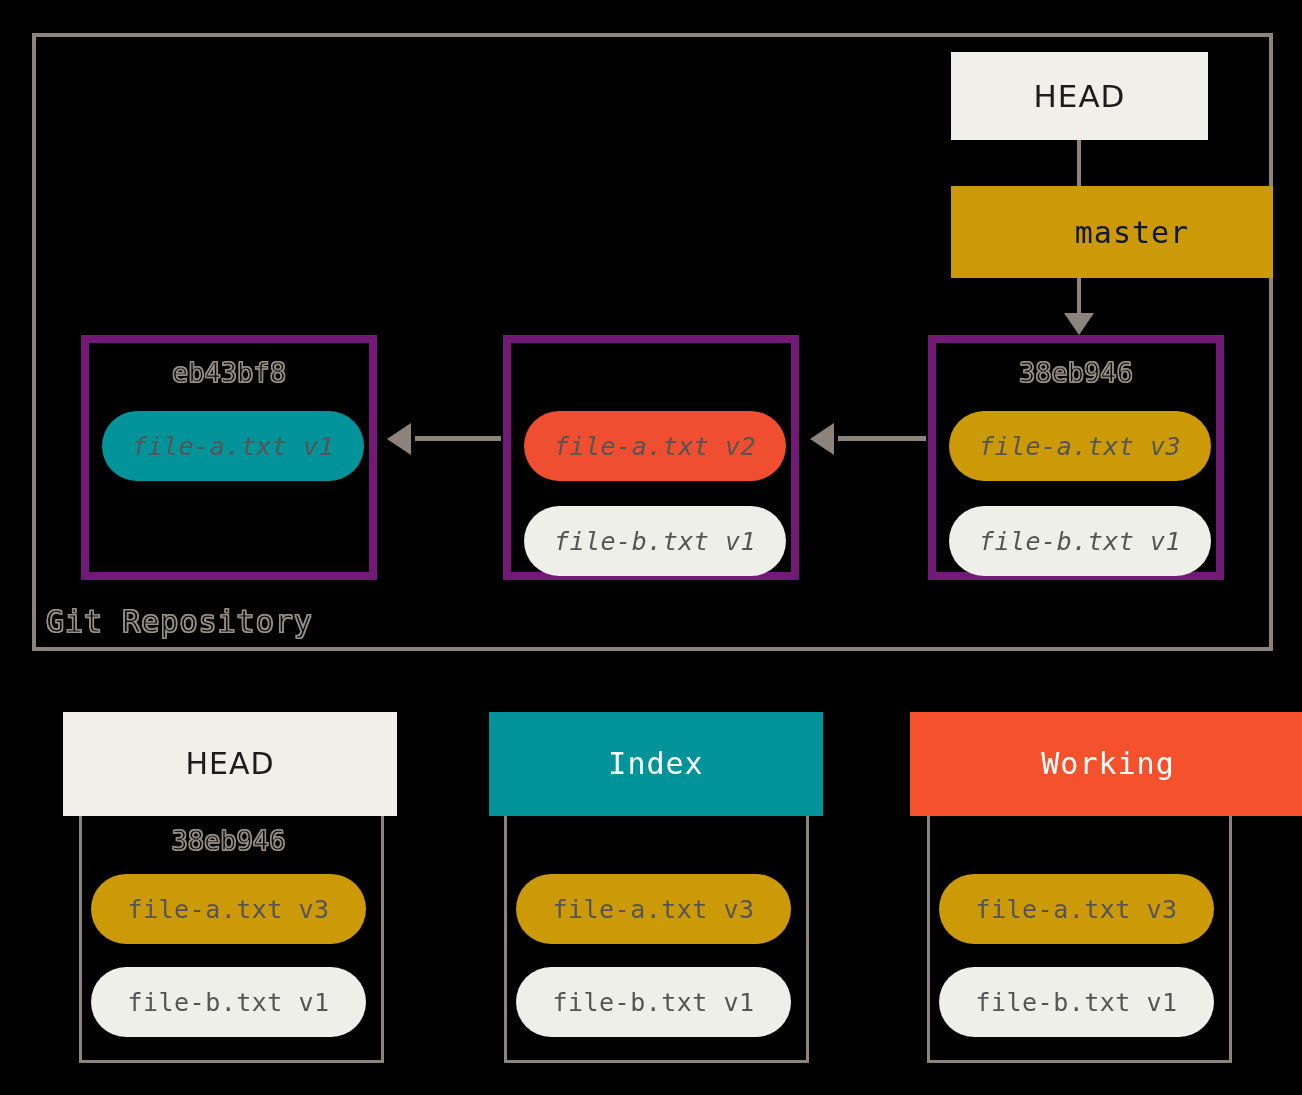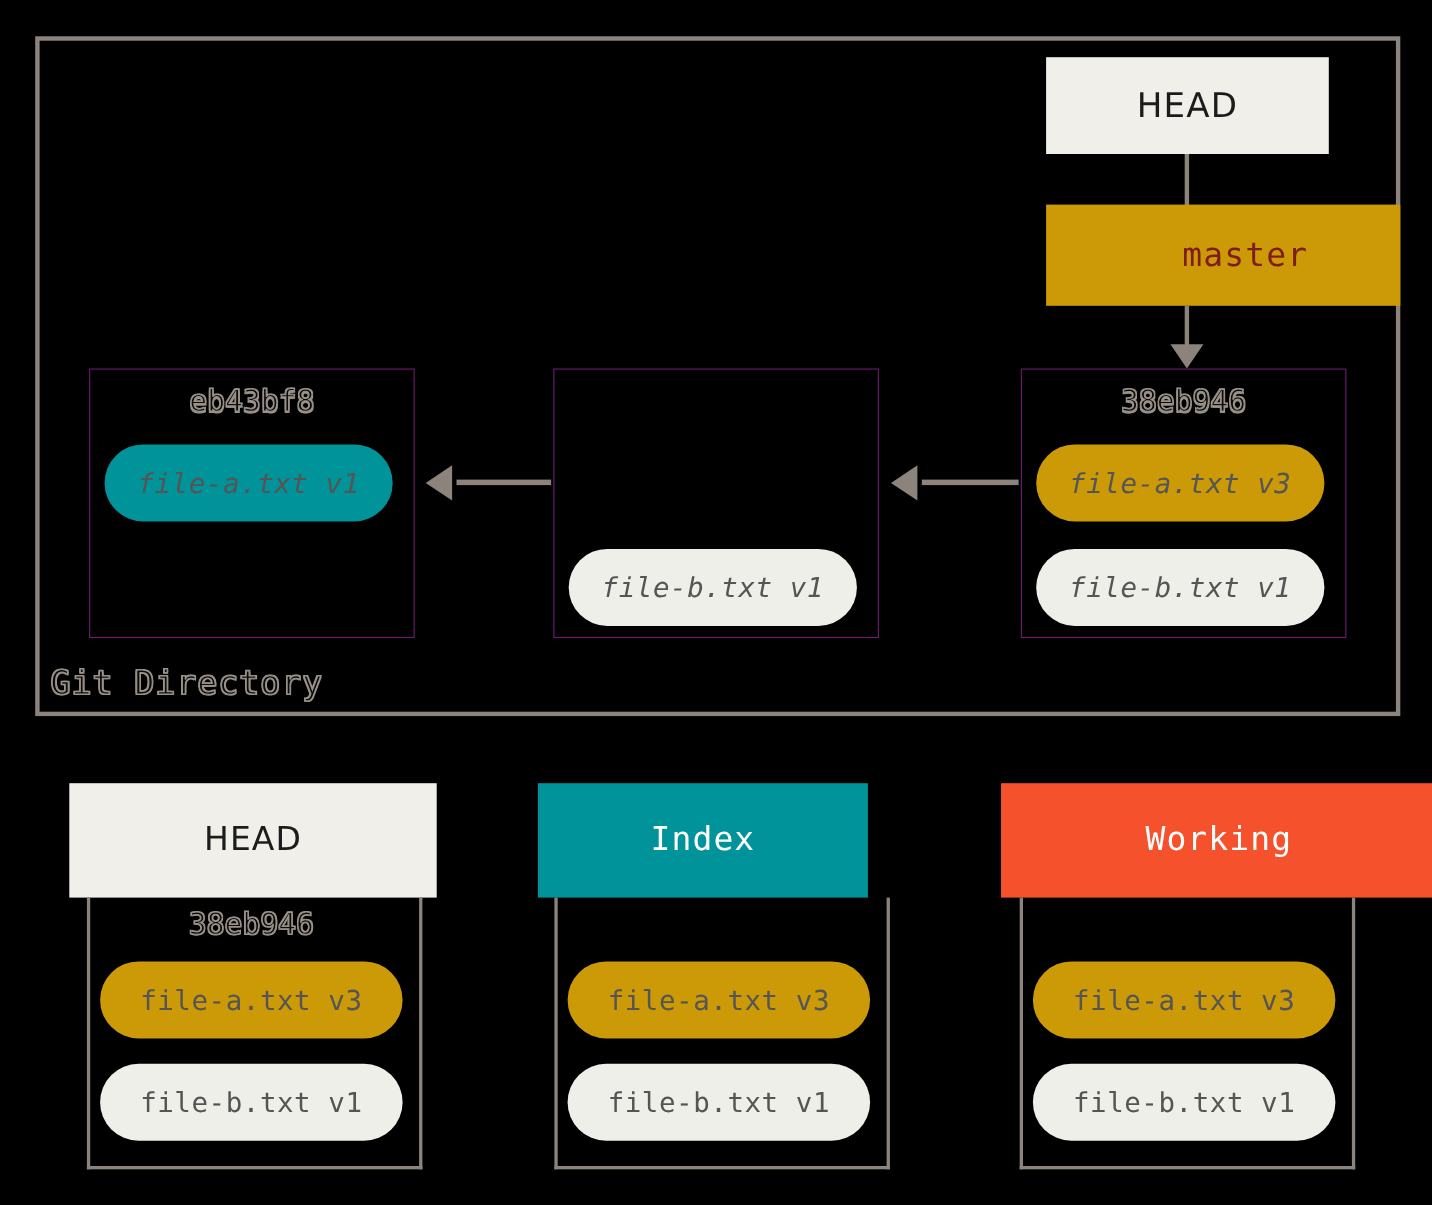--- a/index.html
+++ b/index.html
@@ -67,21 +67,21 @@
   .master-box {
     left: 951px;
     top: 186px;
     width: 322px;
     height: 92px;
     background: #CC9A06;
     display: flex;
     align-items: center;
     justify-content: center;
     font-size: 30px;
-    color: #7f1d1d;
+    color: #0f172a;
     letter-spacing: 1px;
     padding-left: 40px;
   }
 
   
   .vline {
     width: 4px;
     background: #8C847C;
   }
   .hline {
@@ -96,21 +96,21 @@
   }
   .arrow-left {
     width: 0; height: 0;
     border-top: 16px solid transparent;
     border-bottom: 16px solid transparent;
     border-right: 24px solid #8C847C;
   }
 
   
   .commit-box {
-    border: 1px solid #701a75;
+    border: 8px solid #701a75;
     background: transparent;
     width: 296px;
     height: 245px;
     top: 335px;
   }
   .commit-hash {
     position: absolute;
     left: 0; right: 0;
     top: 14px;
     text-align: center;
@@ -191,61 +191,62 @@
       -1px  1px 0 #9a9289,
        1px  1px 0 #9a9289;
   }
 </style>
 </head>
 <body>
 
 <div class="stage">
 
   <div class="abs repo-frame"></div>
-  <div class="abs repo-label">Git Directory</div>
+  <div class="abs repo-label">Git Repository</div>
 
   <div class="abs head-ptr">HEAD</div>
 
   <div class="abs vline" style="left:1077px; top:140px; height:48px;"></div>
 
   <div class="abs master-box">master</div>
 
   <div class="abs vline" style="left:1077px; top:278px; height:40px;"></div>
   <div class="abs arrow-down" style="left:1064px; top:313px;"></div>
 
   <div class="abs commit-box" style="left:81px;">
     <div class="commit-hash">eb43bf8</div>
     <div class="blob row1 teal">file-a.txt v1</div>
   </div>
 
   <div class="abs hline" style="left:415px; top:436px; width:86px;"></div>
   <div class="abs arrow-left" style="left:387px; top:423px;"></div>
 
   <div class="abs commit-box" style="left:503px;">
+    <div class="blob row1 red">file-a.txt v2</div>
     <div class="blob row2 cream">file-b.txt v1</div>
   </div>
 
   <div class="abs hline" style="left:838px; top:436px; width:88px;"></div>
   <div class="abs arrow-left" style="left:810px; top:423px;"></div>
 
   <div class="abs commit-box" style="left:928px;">
     <div class="commit-hash">38eb946</div>
     <div class="blob row1 gold">file-a.txt v3</div>
     <div class="blob row2 cream">file-b.txt v1</div>
   </div>
 
   <div class="area-header head" style="left:63px; top:712px; width:334px;">
     <span>HEAD</span>
   </div>
   <div class="area-body" style="left:79px; top:816px; width:299px; height:244px;"></div>
   <div class="area-hash" style="left:79px; top:825px; width:299px;">38eb946</div>
   <div class="area-blob" style="left:91px; top:874px; width:275px; background:#CC9A06;">file-a.txt v3</div>
   <div class="area-blob" style="left:91px; top:967px; width:275px; background:#EFEFE9;">file-b.txt v1</div>
 
-  <div class="area-header index" style="left:489px; top:712px; width:300px;">
+  <div class="area-header index" style="left:489px; top:712px; width:334px;">
     <span>Index</span>
   </div>
   <div class="area-body" style="left:504px; top:816px; width:299px; height:244px;"></div>
   <div class="area-blob" style="left:516px; top:874px; width:275px; background:#CC9A06;">file-a.txt v3</div>
   <div class="area-blob" style="left:516px; top:967px; width:275px; background:#EFEFE9;">file-b.txt v1</div>
 
   <div class="area-header wd" style="left:910px; top:712px; width:396px;">
     <span>Working</span>
   </div>
   <div class="area-body" style="left:927px; top:816px; width:299px; height:244px;"></div>

